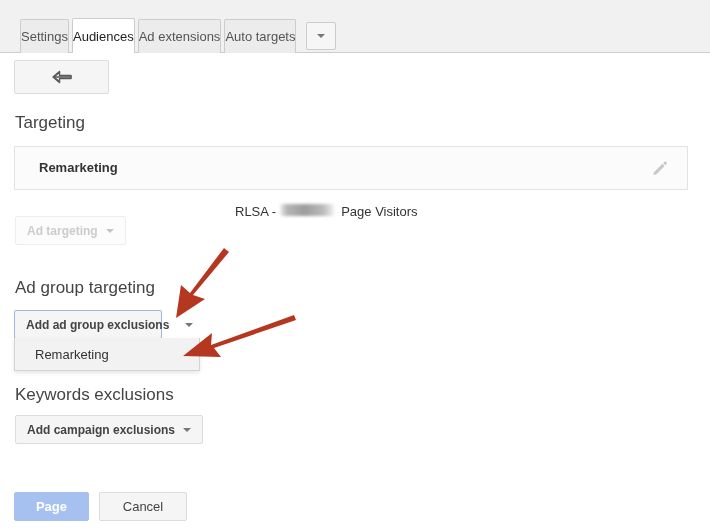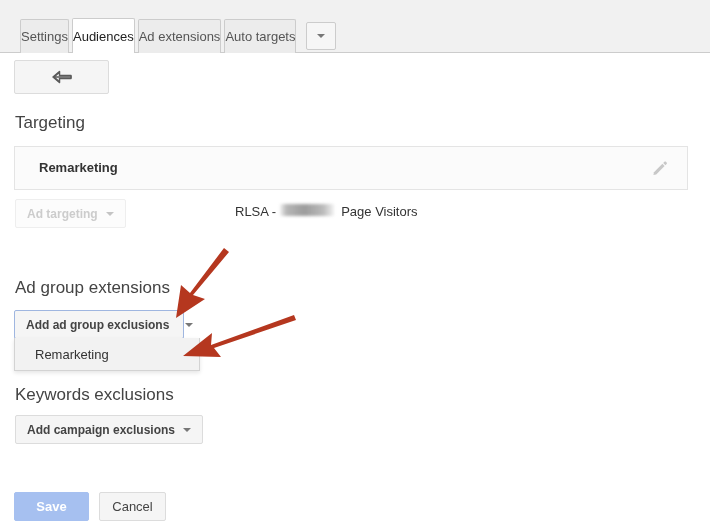--- a/index.html
+++ b/index.html
@@ -204,22 +204,22 @@
     background: #fcfcfc;
     border-color: #eeeeee;
     cursor: default;
   }
   .btn.focused {
     border: 1px solid #9fb6e0;
     background: #f5f5f5;
     box-shadow: 0 0 0 0 transparent;
   }
 
-  #btn-ad-targeting { left: 15px; top: 199px; }
-  #btn-add-adgroup  { left: 14px; top: 310px; width: 170px; gap: 8px; }
+  #btn-ad-targeting { left: 15px; top: 216px; }
+  #btn-add-adgroup  { left: 14px; top: 310px; width: 148px; gap: 8px; }
   #btn-add-campaign { left: 15px; top: 415px; text-align: right; }
 
   
   .menu {
     position: absolute;
     left: 14px;
     top: 338px;
     width: 186px;
     background: #f2f2f2;
     border: 1px solid #d3d3d3;
@@ -257,21 +257,21 @@
     top: 492px;
     width: 75px;
     background: #a6c0f0;
     border: 1px solid #a6c0f0;
     color: #ffffff;
     font-weight: bold;
   }
   #btn-cancel {
     left: 99px;
     top: 492px;
-    width: 67px;
+    width: 88px;
     background: #f5f5f5;
     border: 1px solid #dcdcdc;
     color: #444;
   }
 
   
   .arrows {
     position: absolute;
     left: 0; top: 0;
     width: 710px; height: 531px;
@@ -325,42 +325,42 @@
       <path d="M12.2 4 L14.4 6.2 L15.6 5 C16.1 4.5 16.1 3.9 15.6 3.4 L15 2.8 C14.5 2.3 13.9 2.3 13.4 2.8 Z" fill="#8b8b8b"></path>
     </svg>
   </div>
 </div>
 
 <div class="btn disabled" id="btn-ad-targeting">
   <span>Ad targeting</span>
   <span class="caret light"></span>
 </div>
 
-<div class="heading" id="heading-adgroup">Ad group extensions</div>
+<div class="heading" id="heading-adgroup">Ad group targeting</div>
 
 <div class="btn focused" id="btn-add-adgroup">
   <span>Add ad group exclusions</span>
   <span class="caret"></span>
 </div>
 
 <div class="menu">
   <div class="menu-item">
     <span>Remarketing</span>
   </div>
 </div>
 
 <div class="heading" id="heading-campaign">Keywords exclusions</div>
 
 <div class="btn" id="btn-add-campaign">
   <span>Add campaign exclusions</span>
   <span class="caret"></span>
 </div>
 
 <div class="footer-btn" id="btn-save">
-  <span>Save</span>
+  <span>Page</span>
 </div>
 <div class="footer-btn" id="btn-cancel">
   <span>Cancel</span>
 </div>
 
 <svg class="arrows" viewBox="0 0 710 531">
 
   <g>
     <path d="M229 252 L193 295 L205 299 L176 318 L181 285 L190 293 L224 248 Z" fill="#b5371f"></path>
   </g>

